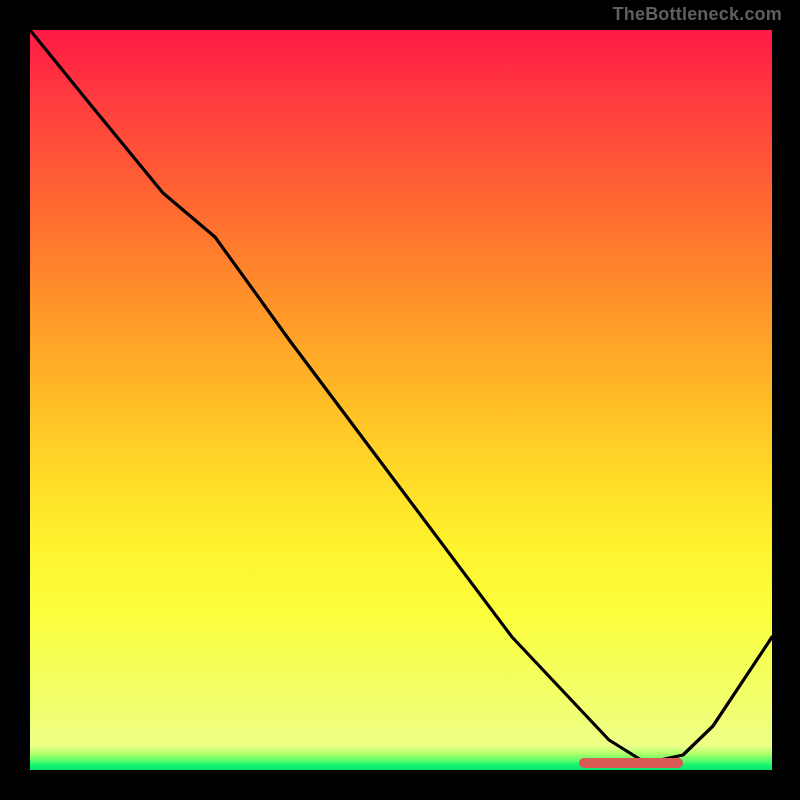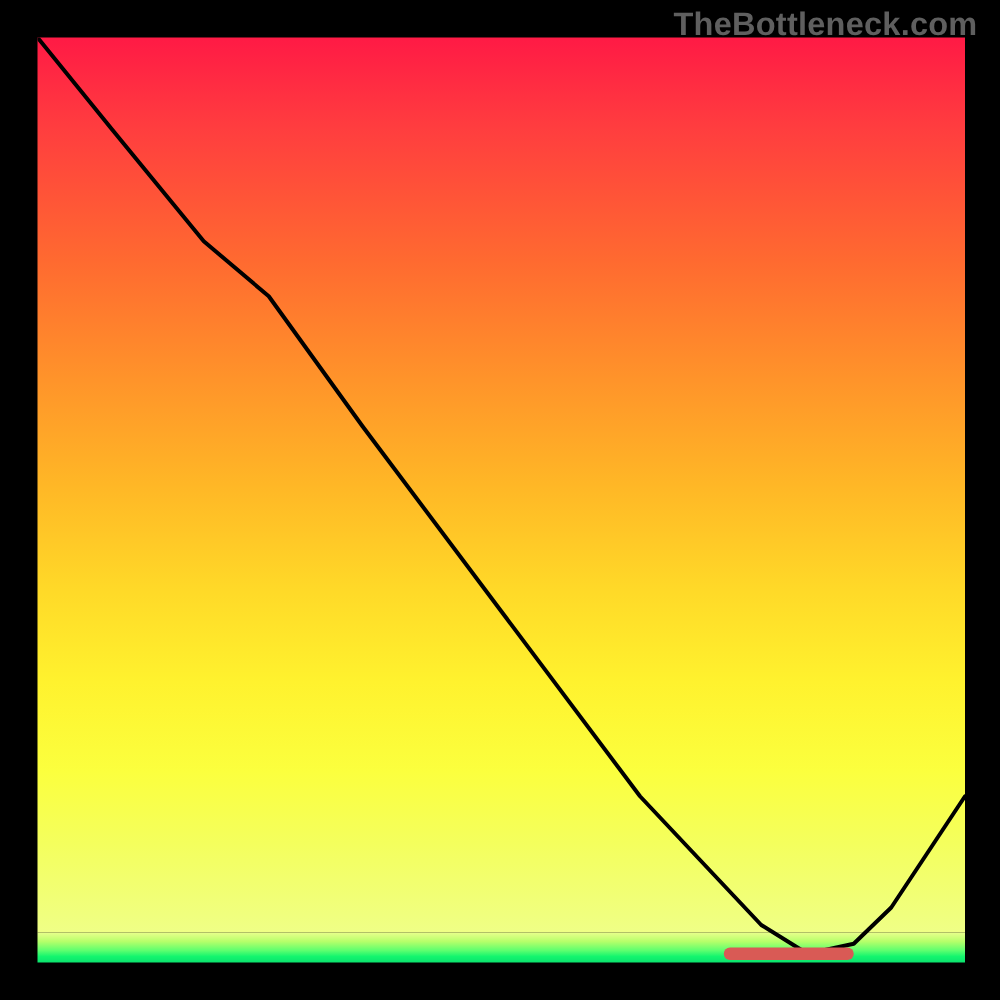--- a/index.html
+++ b/index.html
@@ -15,21 +15,21 @@
     position: relative;
     width: 800px;
     height: 800px;
     background: #000;
   }
   .watermark {
     position: absolute;
     top: 4px;
     right: 18px;
     color: #5f5f5f;
-    font-size: 26px;
+    font-size: 18px;
     font-weight: bold;
     letter-spacing: 0.2px;
     z-index: 30;
   }
   .plot-area {
     position: absolute;
     left: 30px;
     top: 30px;
     width: 740px;
     height: 740px;

